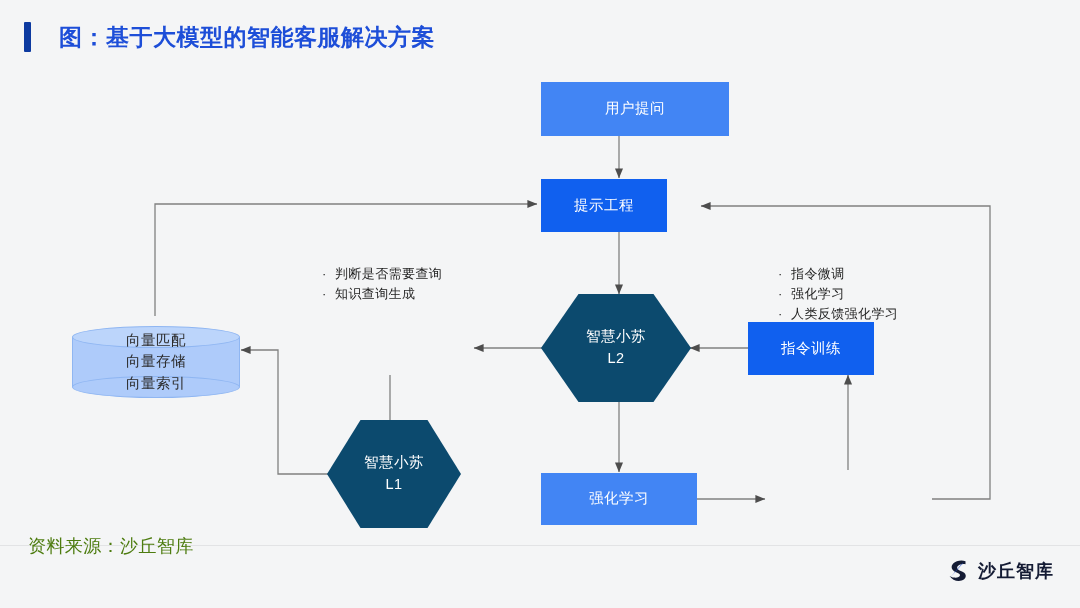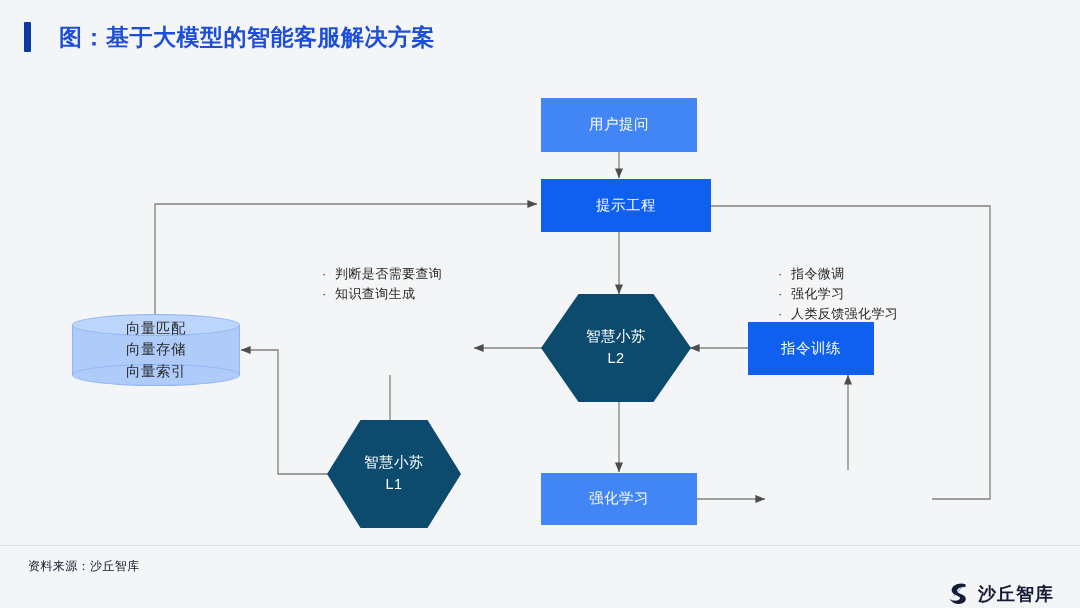--- a/index.html
+++ b/index.html
@@ -78,20 +78,21 @@
     font-size: 14.5px;
     line-height: 1.5;
     letter-spacing: .5px;
     background: #0c4a6e;
     clip-path: polygon(25% 0%, 75% 0%, 100% 50%, 75% 100%, 25% 100%, 0% 50%);
   }
 
   .cyl {
     position: absolute;
     box-sizing: border-box;
+    margin-top: 12px;
   }
   .cyl .cyl-body {
     position: absolute;
     left: 0; right: 0;
     top: 11px; bottom: 11px;
     background: #aecbfa;
     border-left: 1px solid #8fb6f2;
     border-right: 1px solid #8fb6f2;
   }
   .cyl .cyl-top {
@@ -150,29 +151,29 @@
   
   #footer-divider {
     position: absolute;
     left: 0; top: 545px;
     width: 1080px;
     height: 1px;
     background: #e2e3e5;
   }
   #footer-source {
     position: absolute;
-    left: 28px; top: 558px;
-    font-size: 12px;
-    color: #0f172a;
+    left: 28px; top: 534px;
+    font-size: 18px;
+    color: #4d7c0f;
     letter-spacing: .4px;
     white-space: nowrap;
   }
   #logo {
     position: absolute;
-    right: 26px; top: 581px;
+    right: 26px; top: 558px;
     display: flex;
     align-items: center;
   }
   #logo-mark { margin-right: 7px; display: block; }
   #logo-text {
     font-size: 18px;
     font-weight: bold;
     color: #141b34;
     letter-spacing: 1px;
     white-space: nowrap;
@@ -215,25 +216,25 @@
       <path d="M155,316 L155,204 L537,204"></path>
 
       <path d="M328,474 L278,474 L278,350 L241,350"></path>
     </g>
     <g stroke="#808080" stroke-width="1.3" fill="none">
 
       <path d="M390,375 L390,420"></path>
     </g>
   </svg>
 
-  <div class="node box-light" style="left:541px; top:98px; width:156px; height:54px;">
+  <div class="node box-light" style="left:541px; top:82px; width:188px; height:54px;">
     <span>用户提问</span>
   </div>
 
-  <div class="node box-strong" style="left:541px; top:179px; width:170px; height:53px;">
+  <div class="node box-strong" style="left:541px; top:179px; width:126px; height:53px;">
     <span>提示工程</span>
   </div>
 
 
   <div class="node box-strong" style="left:748px; top:322px; width:126px; height:53px;">
     <span>指令训练</span>
   </div>
 
   <div class="node box-light" style="left:541px; top:473px; width:156px; height:52px;">
     <span>强化学习</span>

